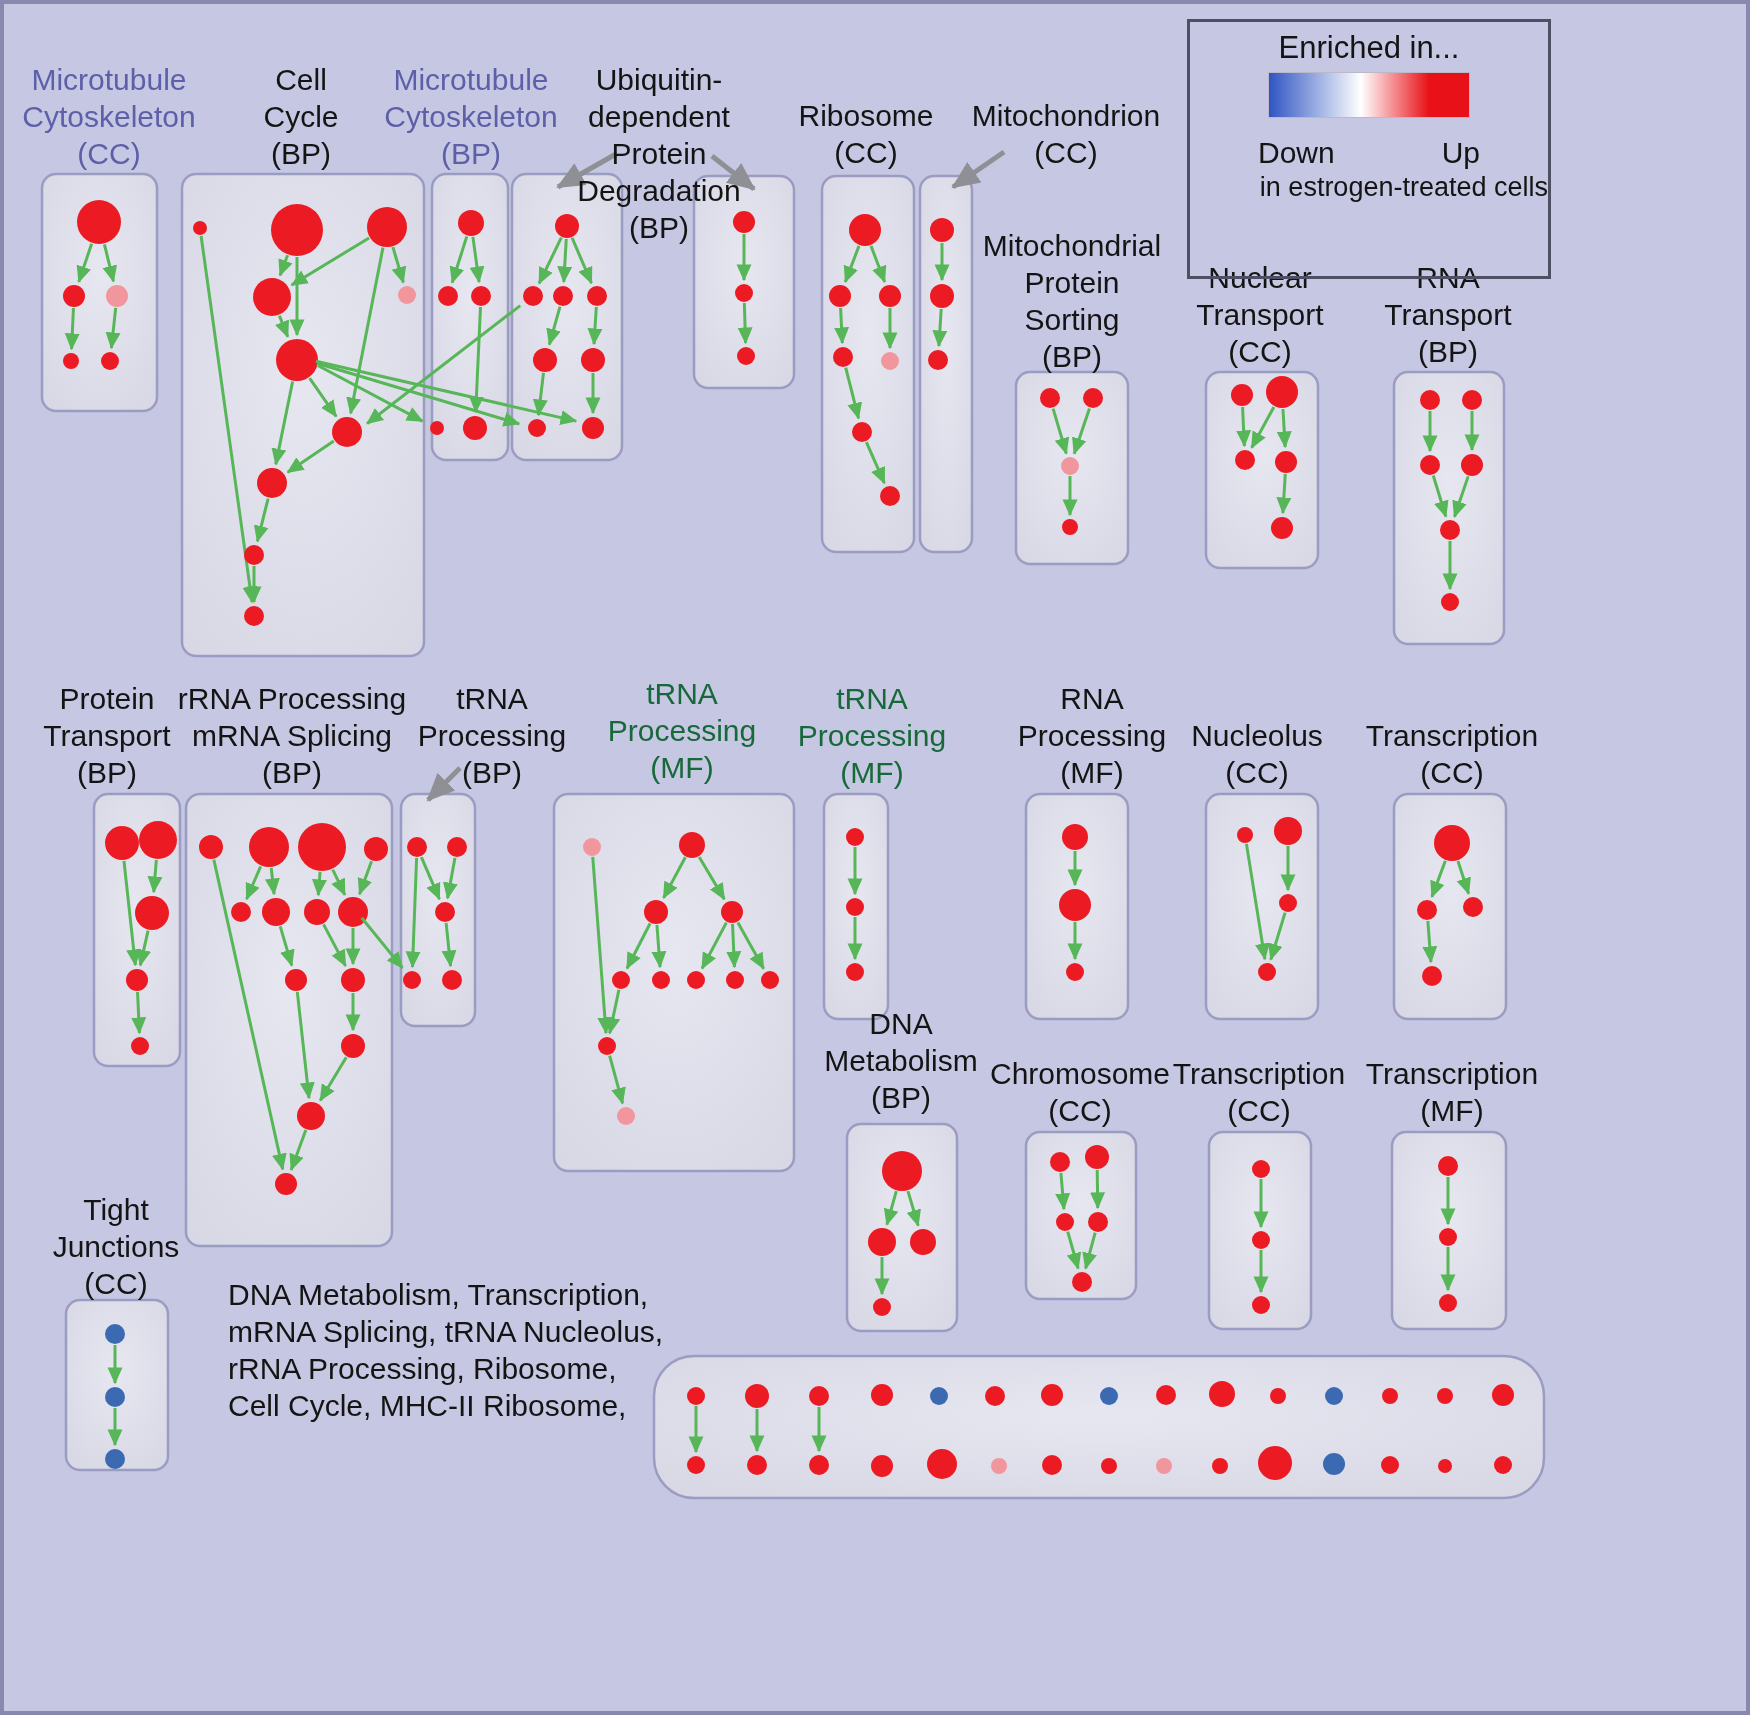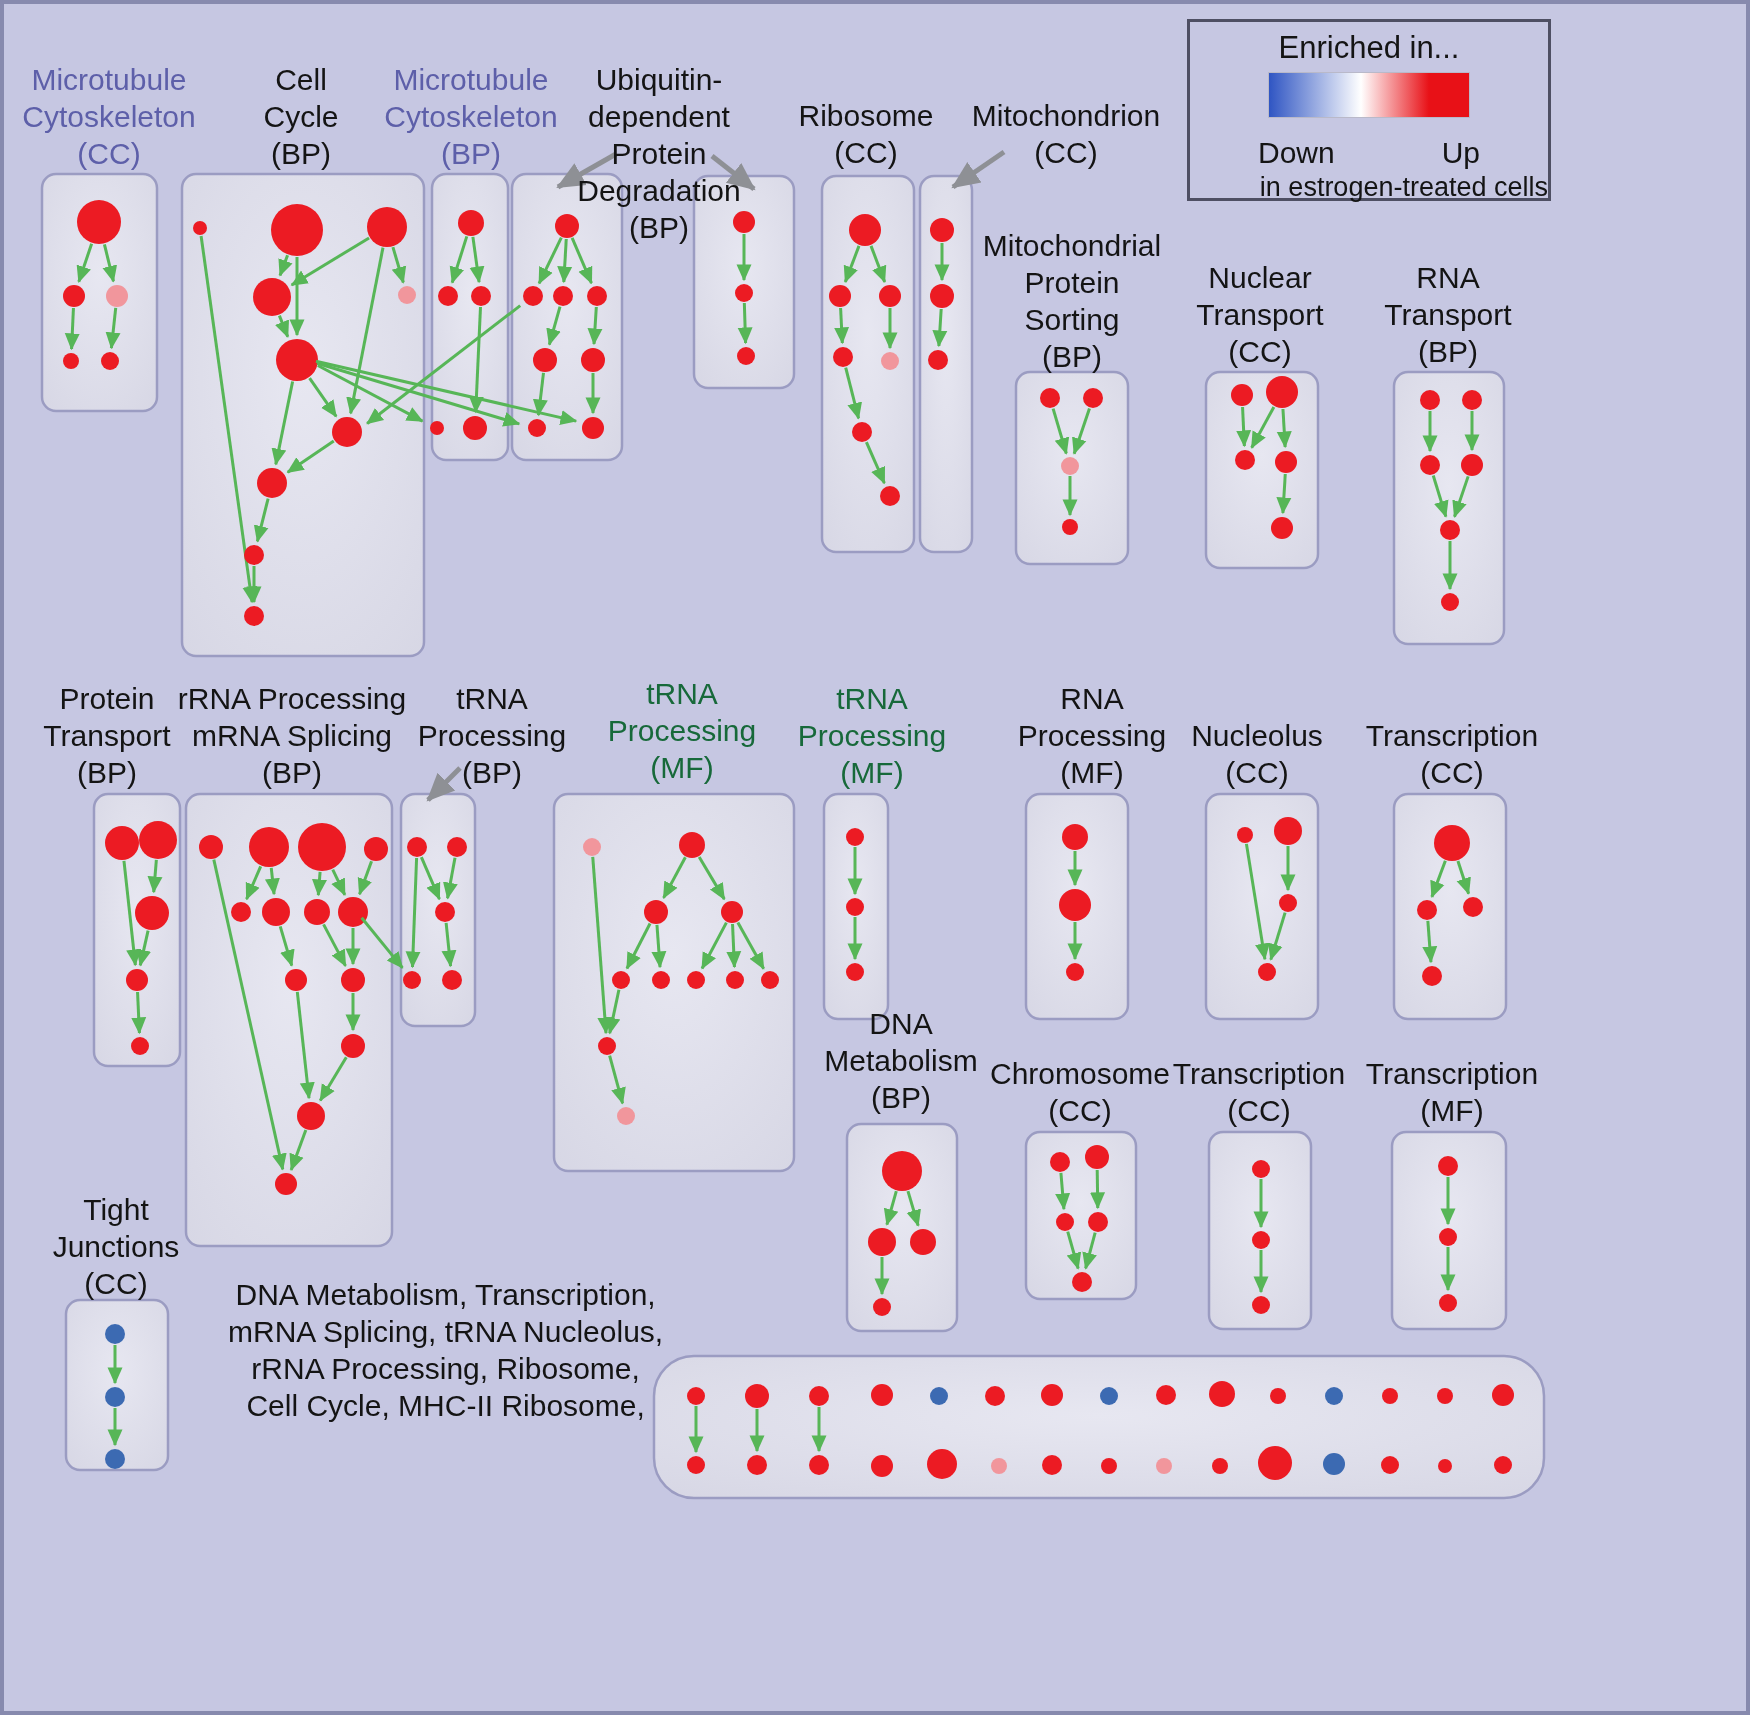--- a/index.html
+++ b/index.html
@@ -1,27 +1,27 @@
 <!DOCTYPE html>
 <html><head>
 <meta charset="utf-8">
 <style>
   * { margin:0; padding:0; box-sizing:border-box; }
   html,body { background:#b9bad6; }
   body { font-family:"Liberation Sans", sans-serif; }
   .figure { position:relative; width:1750px; height:1715px; overflow:hidden; }
   .figure svg { position:absolute; left:0; top:0; }
   svg text { font-family:"Liberation Sans", sans-serif; }
-  .legend { position:absolute; left:1183px; top:15px; width:364px; height:182px; border:3px solid #4e4f63; }
+  .legend { position:absolute; left:1183px; top:15px; width:364px; height:260px; border:3px solid #4e4f63; }
   .legend-title { font-size:31px; text-align:center; margin-top:8px; color:#141414; }
   .legend-bar { height:46px; margin:6px 78px 0; border:1px solid #b9b9c9; }
   .legend-ends { display:flex; justify-content:space-between; padding:0 68px; font-size:30px; margin-top:18px; color:#141414; }
   .legend-sub { font-size:27px; text-align:right; line-height:34px; color:#141414; }
   .legend-sub:first-of-type { margin-top:4px; }
-  .misc-text { position:absolute; left:224px; top:1272px; font-size:30px; line-height:37px; color:#141414;text-align:center; }
+  .misc-text { position:absolute; left:224px; top:1272px; font-size:30px; line-height:37px; color:#141414; }
 </style>
 </head>
 <body>
 
 <div class="figure" style="background: rgb(198, 199, 226); border: 4px solid rgb(135, 138, 174);">
 
   <svg id="diagram" width="1750" height="1715" viewBox="0 0 1750 1715">
       <defs>
         <radialGradient id="boxg" cx="50%" cy="42%" r="80%">
           <stop offset="0%" stop-color="#e7e7f1"></stop>

